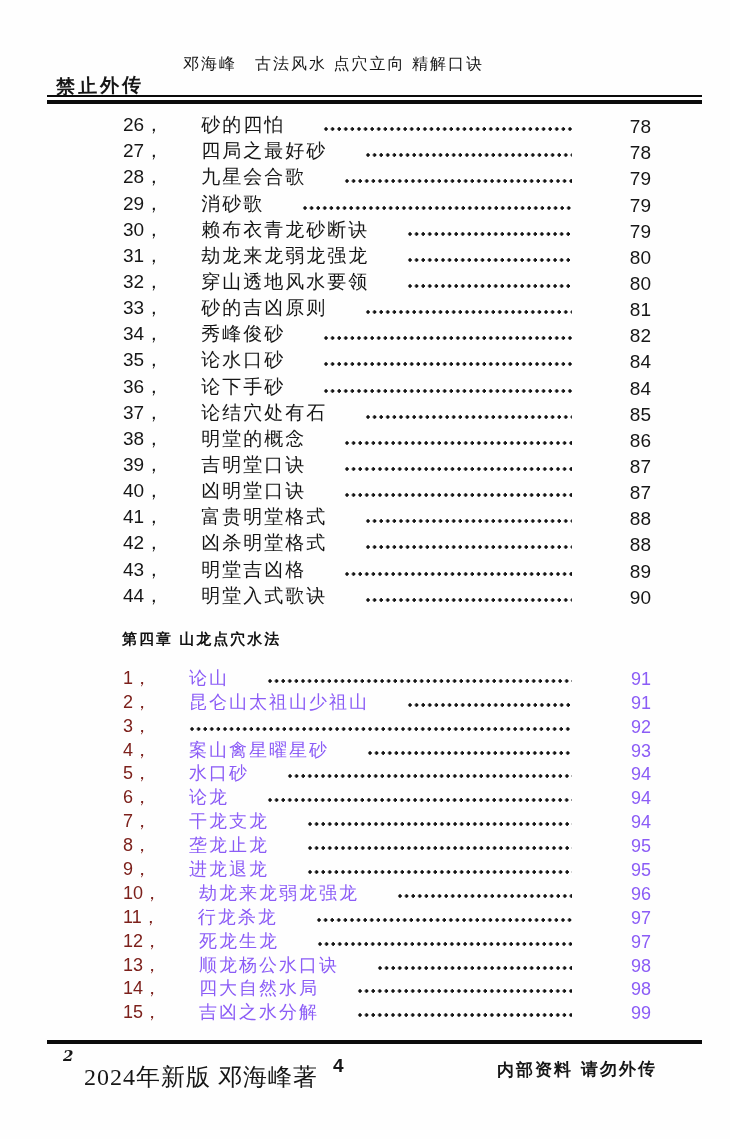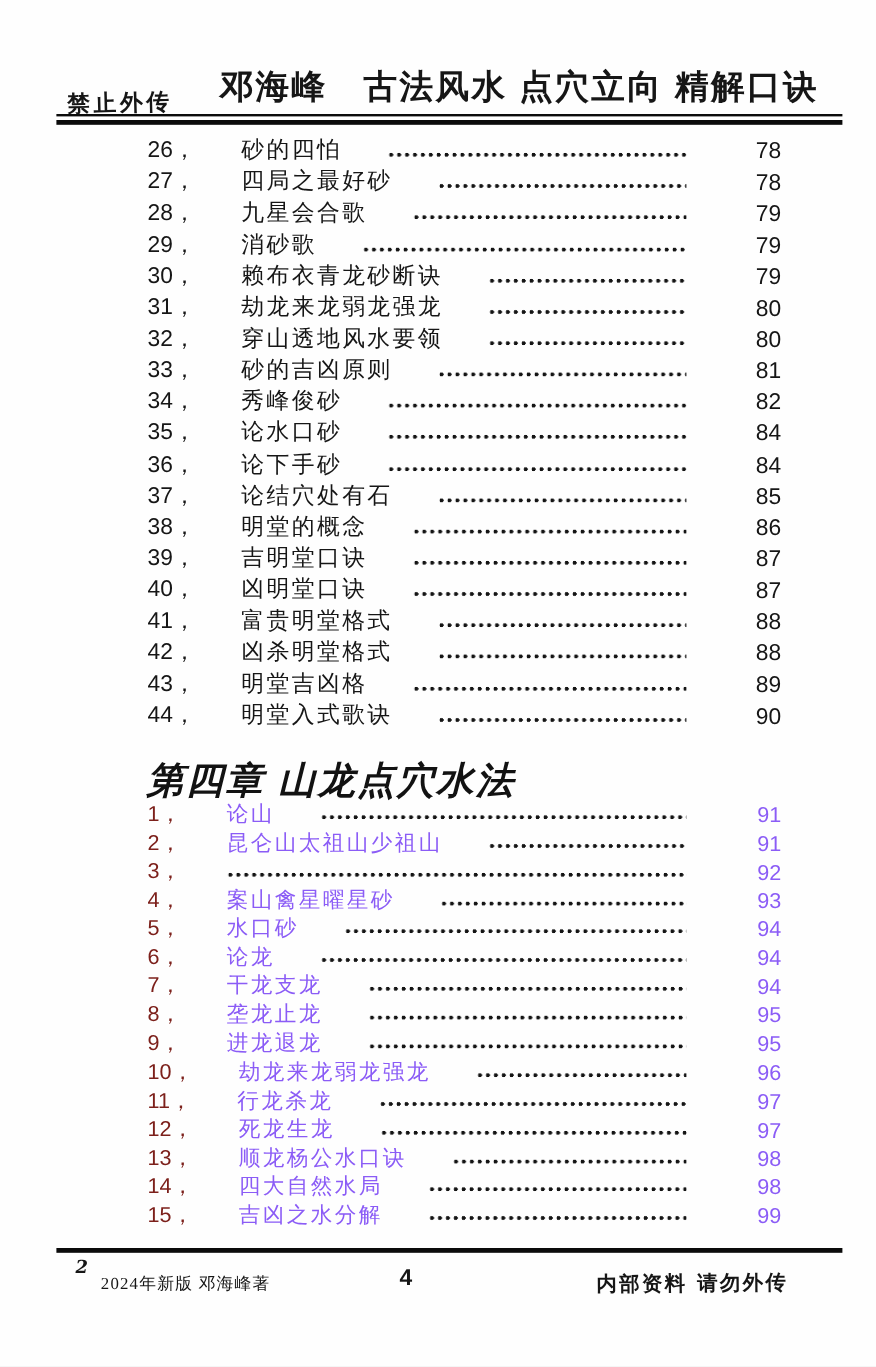--- a/index.html
+++ b/index.html
@@ -15,21 +15,21 @@
   
   .stamp-top-left{
     position:absolute;left:56px;top:73px;
     font-size:19px;font-weight:700;
     transform:rotate(-1.5deg);
     letter-spacing:3px;
     font-family:"DejaVu Serif", serif;
   }
   .page-title{
     position:absolute;left:183px;top:54px;
-    font-size:28px;font-weight:700;letter-spacing:2px;
+    font-size:16px;font-weight:400;letter-spacing:2px;
     white-space:nowrap;
   }
   .rule-top{
     position:absolute;left:47px;top:95px;width:655px;
     height:3px;
     border-top:2px solid #0b0b0b;
     border-bottom:4px solid #0b0b0b;
   }
   
   .toc{position:absolute;left:123px;width:528px;}
@@ -54,36 +54,36 @@
     align-self:flex-end;
     margin:0 5px 6px 6px;
     background-image:radial-gradient(circle at 3px 3px,#141414 1.5px,transparent 1.9px);
     background-size:6.6px 6px;
     background-repeat:repeat-x;
     background-position:left bottom;
   }
   .entry-page{flex:0 0 auto;min-width:28px;text-align:right;margin-left:14px;}
   .chapter-heading{
     position:absolute;left:122px;top:630px;
-    font-size:31px;font-weight:700;letter-spacing:2px;
-    color:#121212;white-space:nowrap;font-style:italic;
+    font-size:15px;font-weight:700;letter-spacing:2px;
+    color:#121212;white-space:nowrap;
   }
   
   .rule-bottom{
     position:absolute;left:47px;top:1040px;width:655px;
     height:4px;background:#0b0b0b;
   }
   .footer-mark{
     position:absolute;left:63px;top:1047px;
     font-size:15px;font-weight:700;font-style:italic;
     font-family:"DejaVu Serif", serif;
   }
   .footer-edition{
     position:absolute;left:84px;top:1061px;
-    font-size:14px;font-weight:400;letter-spacing:1px;
+    font-size:24px;font-weight:400;letter-spacing:1px;
     font-family:"Liberation Serif", serif;
     white-space:nowrap;
   }
   .footer-pagenum{
     position:absolute;left:333px;top:1055px;
     font-size:19px;font-weight:700;
   }
   .footer-stamp{
     position:absolute;left:497px;top:1058px;
     font-size:17px;font-weight:700;letter-spacing:2px;

